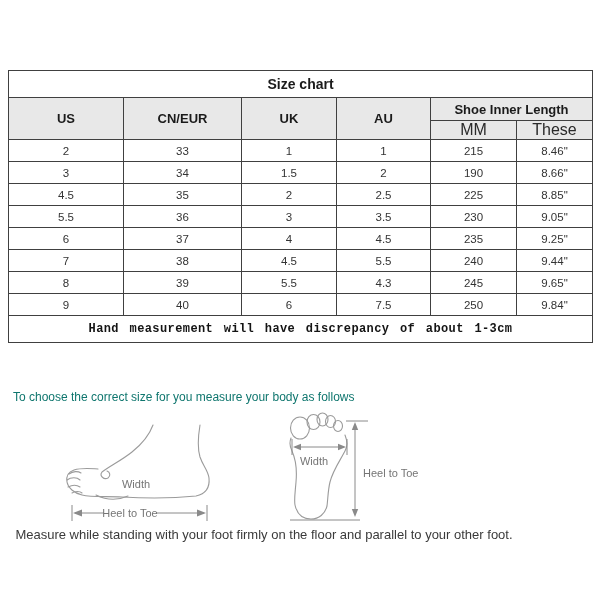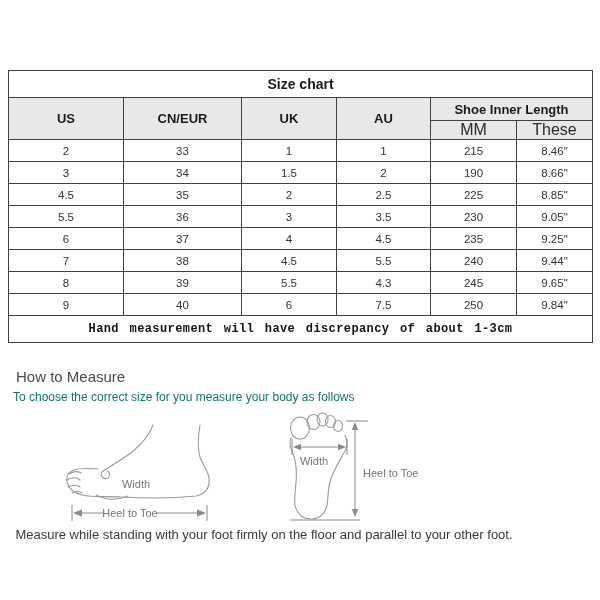--- a/index.html
+++ b/index.html
@@ -132,21 +132,20 @@
         </tr>
       </tbody>
     <tfoot>
       <tr>
         <td colspan="6">Hand measurement will have discrepancy of about 1-3cm</td>
       </tr>
     </tfoot>
   </table>
 
 
-  <div class="howto-heading">How to Measure</div>
   <div class="howto-subtitle">To choose the correct size for you measure your body as follows</div>
 
   <svg class="diagram" width="380" height="140" viewBox="0 0 380 140">
 
     <g>
 
       <path class="outline" d="M101,23 C97,34 90,42 80,50 C70,58 58,64 50,70 c-3,4 2,8 6,6 c3,-2 2,-6 -1,-7"></path>
 
       <path class="outline" d="M148,23 C146,35 145,45 148,55 C151,64 156,68 157,76 C158,86 153,92 144,94 C120,96.5 95,96.5 70,95 C55,94 40,95.5 30,93 C22,91 16,86 15,80 C14,74 16,70 22,68 C30,65.5 38,66.5 46,67"></path>
 

